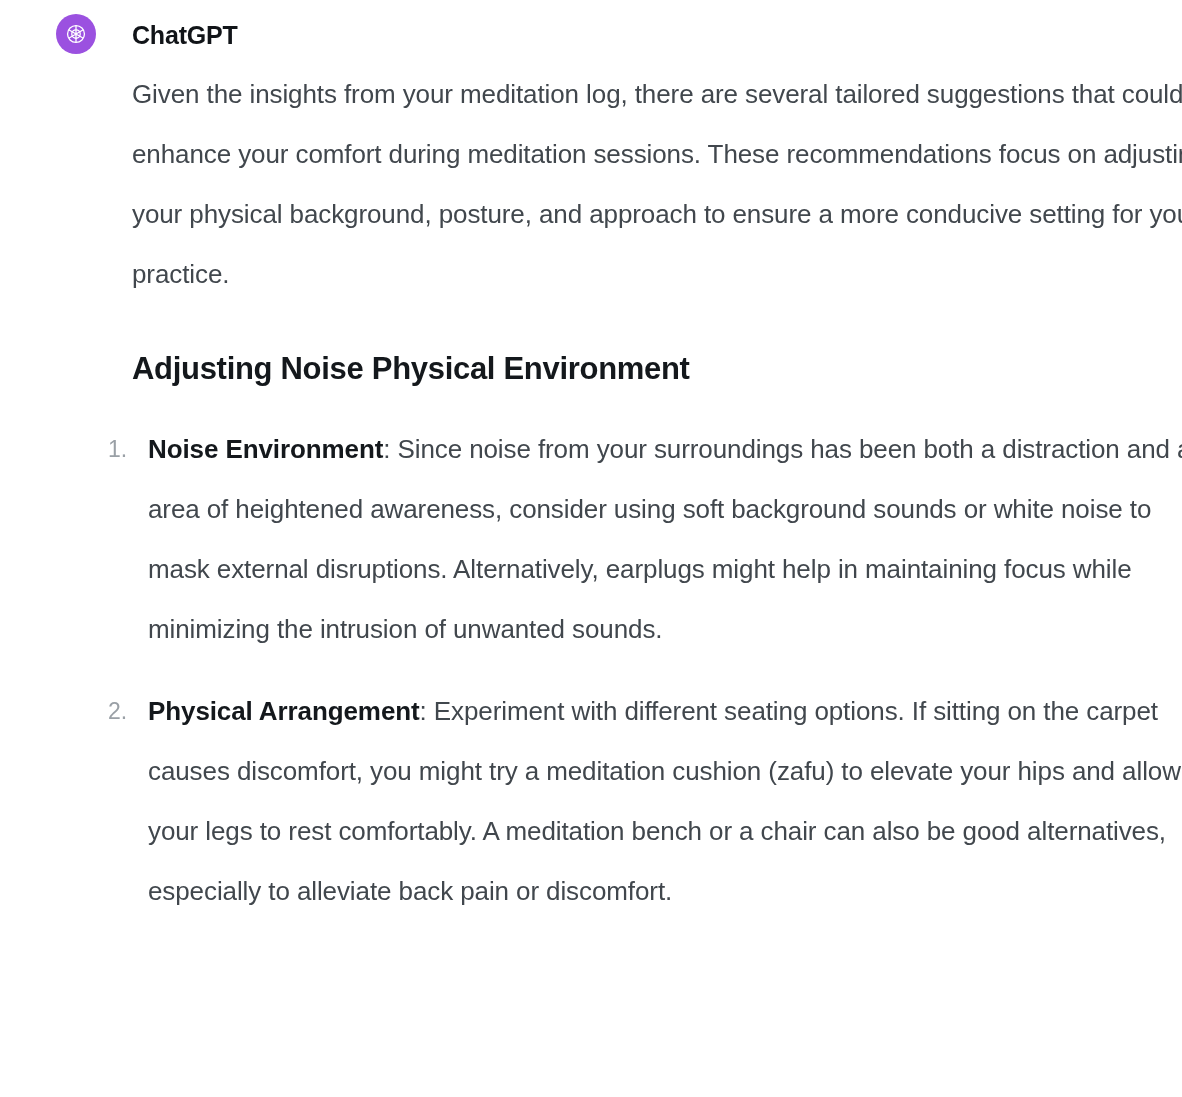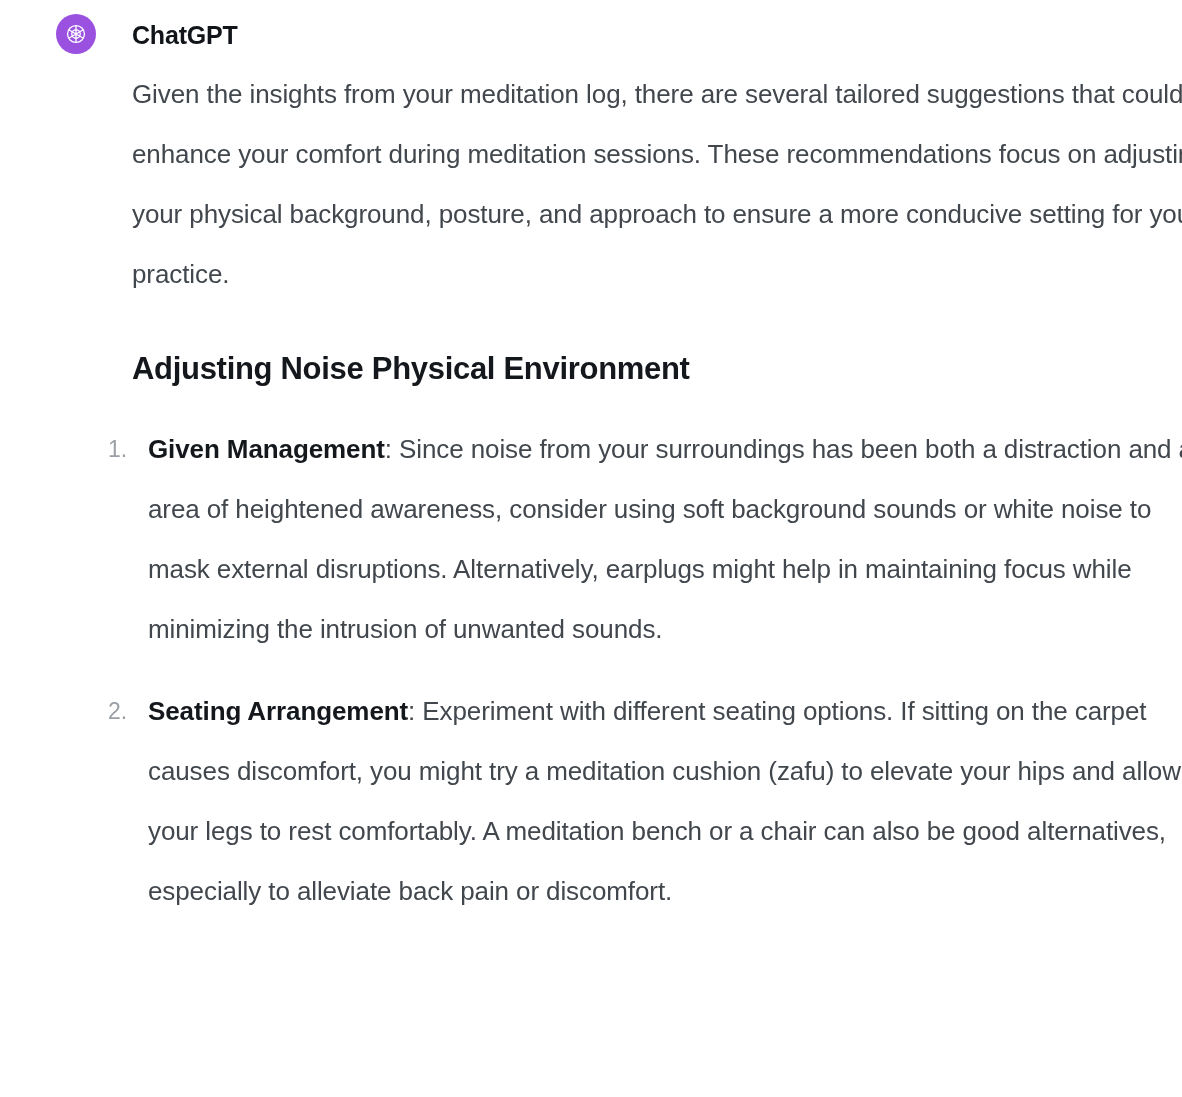--- a/index.html
+++ b/index.html
@@ -126,22 +126,22 @@
     <div class="msg-body">
 
       <div class="sender-name">ChatGPT</div>
 
       <p class="para">Given the insights from your meditation log, there are several tailored suggestions that could enhance your comfort during meditation sessions. These recommendations focus on adjusting your physical background, posture, and approach to ensure a more conducive setting for your practice.</p>
 
       <h2 class="section-heading">Adjusting Noise Physical Environment</h2>
 
       <ol class="numbered-list">
         <li>
-          <span class="lead">Given Management</span><span>: Since noise from your surroundings has been both a distraction and an area of heightened awareness, consider using soft background sounds or white noise to mask external disruptions. Alternatively, earplugs might help in maintaining focus while minimizing the intrusion of unwanted sounds.</span>
+          <span class="lead">Noise Environment</span><span>: Since noise from your surroundings has been both a distraction and an area of heightened awareness, consider using soft background sounds or white noise to mask external disruptions. Alternatively, earplugs might help in maintaining focus while minimizing the intrusion of unwanted sounds.</span>
         </li>
         <li>
-          <span class="lead">Seating Arrangement</span><span>: Experiment with different seating options. If sitting on the carpet causes discomfort, you might try a meditation cushion (zafu) to elevate your hips and allow your legs to rest comfortably. A meditation bench or a chair can also be good alternatives, especially to alleviate back pain or discomfort.</span>
+          <span class="lead">Physical Arrangement</span><span>: Experiment with different seating options. If sitting on the carpet causes discomfort, you might try a meditation cushion (zafu) to elevate your hips and allow your legs to rest comfortably. A meditation bench or a chair can also be good alternatives, especially to alleviate back pain or discomfort.</span>
         </li>
       </ol>
 
     </div>
   </div>
 </div>
 
 </body></html>

